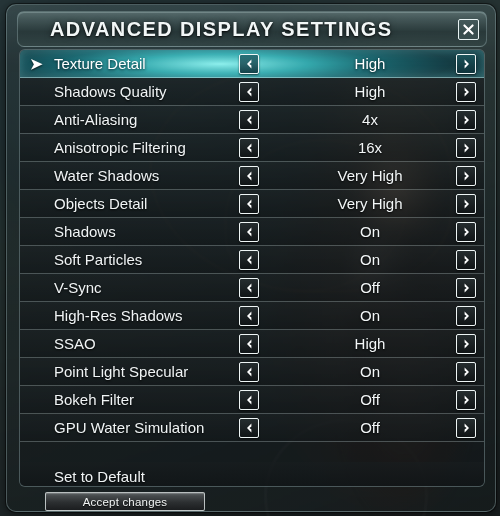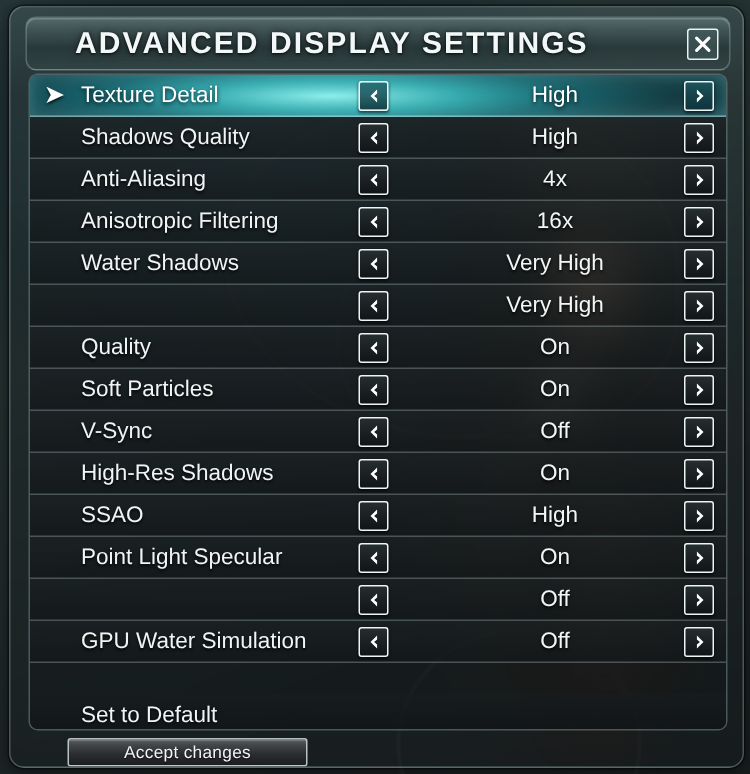--- a/index.html
+++ b/index.html
@@ -315,34 +315,35 @@
             </svg>
           </span>
           <span class="row-value">Very High</span>
           <span class="arrow-btn arrow-right">
             <svg width="13" height="14" viewBox="0 0 13 14" aria-hidden="true">
               <path d="M4.6 2.6 L9.0 7.0 L4.6 11.4 L4.6 8.6 L6.6 7.0 L4.6 5.4 Z" fill="#ffffff"></path>
             </svg>
           </span>
         </div>
         <div class="row">
+          <span class="row-label">Objects Detail</span>
           <span class="arrow-btn arrow-left">
             <svg width="13" height="14" viewBox="0 0 13 14" aria-hidden="true">
               <path d="M8.4 2.6 L4.0 7.0 L8.4 11.4 L8.4 8.6 L6.4 7.0 L8.4 5.4 Z" fill="#ffffff"></path>
             </svg>
           </span>
           <span class="row-value">Very High</span>
           <span class="arrow-btn arrow-right">
             <svg width="13" height="14" viewBox="0 0 13 14" aria-hidden="true">
               <path d="M4.6 2.6 L9.0 7.0 L4.6 11.4 L4.6 8.6 L6.6 7.0 L4.6 5.4 Z" fill="#ffffff"></path>
             </svg>
           </span>
         </div>
         <div class="row">
-          <span class="row-label">Quality</span>
+          <span class="row-label">Shadows</span>
           <span class="arrow-btn arrow-left">
             <svg width="13" height="14" viewBox="0 0 13 14" aria-hidden="true">
               <path d="M8.4 2.6 L4.0 7.0 L8.4 11.4 L8.4 8.6 L6.4 7.0 L8.4 5.4 Z" fill="#ffffff"></path>
             </svg>
           </span>
           <span class="row-value">On</span>
           <span class="arrow-btn arrow-right">
             <svg width="13" height="14" viewBox="0 0 13 14" aria-hidden="true">
               <path d="M4.6 2.6 L9.0 7.0 L4.6 11.4 L4.6 8.6 L6.6 7.0 L4.6 5.4 Z" fill="#ffffff"></path>
             </svg>
@@ -412,20 +413,21 @@
             </svg>
           </span>
           <span class="row-value">On</span>
           <span class="arrow-btn arrow-right">
             <svg width="13" height="14" viewBox="0 0 13 14" aria-hidden="true">
               <path d="M4.6 2.6 L9.0 7.0 L4.6 11.4 L4.6 8.6 L6.6 7.0 L4.6 5.4 Z" fill="#ffffff"></path>
             </svg>
           </span>
         </div>
         <div class="row">
+          <span class="row-label">Bokeh Filter</span>
           <span class="arrow-btn arrow-left">
             <svg width="13" height="14" viewBox="0 0 13 14" aria-hidden="true">
               <path d="M8.4 2.6 L4.0 7.0 L8.4 11.4 L8.4 8.6 L6.4 7.0 L8.4 5.4 Z" fill="#ffffff"></path>
             </svg>
           </span>
           <span class="row-value">Off</span>
           <span class="arrow-btn arrow-right">
             <svg width="13" height="14" viewBox="0 0 13 14" aria-hidden="true">
               <path d="M4.6 2.6 L9.0 7.0 L4.6 11.4 L4.6 8.6 L6.6 7.0 L4.6 5.4 Z" fill="#ffffff"></path>
             </svg>

